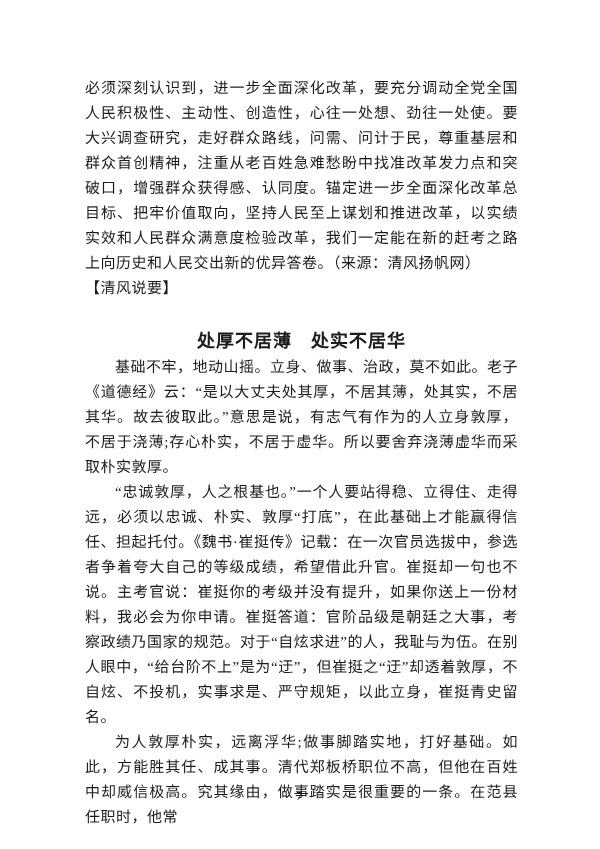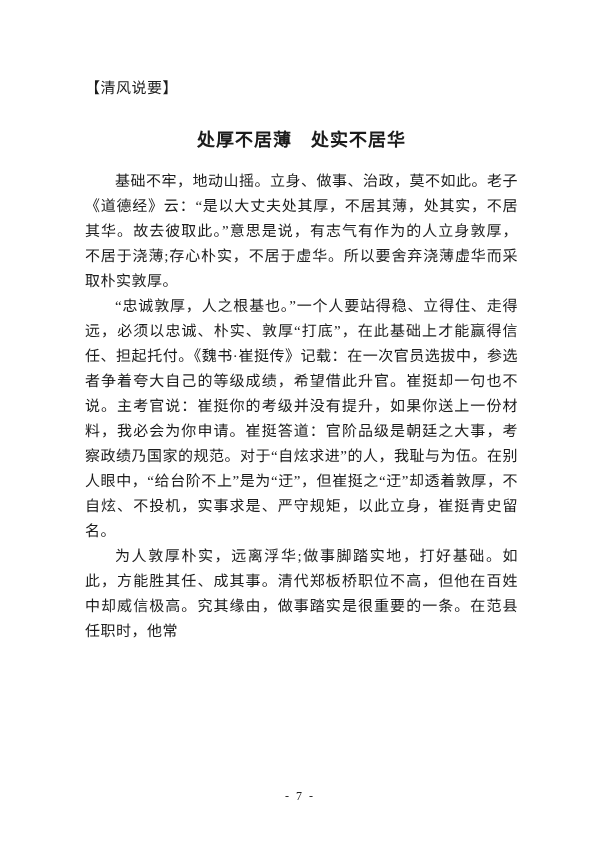--- a/index.html
+++ b/index.html
@@ -44,25 +44,23 @@
     letter-spacing: 0.5px;
   }
 
   .article-title {
     margin-top: 26px;
     font-size: 18px;
     line-height: 28px;
     font-weight: bold;
     text-align: center;
     letter-spacing: 1px;
-    font-family: Liberation Mono, monospace;
   }
 
   .first-body {
-    margin-top: 14px;
   }
 
   .page-footer {
     position: absolute;
     left: 0;
     top: 786px;
     width: 100%;
     text-align: center;
   }
 
@@ -72,20 +70,21 @@
     color: #1c1c1c;
     letter-spacing: 2px;
   }
 </style>
 </head>
 <body>
 
 <div class="page">
   <main class="content">
 
+    <p class="body-para no-indent">必须深刻认识到，进一步全面深化改革，要充分调动全党全国人民积极性、主动性、创造性，心往一处想、劲往一处使。要大兴调查研究，走好群众路线，问需、问计于民，尊重基层和群众首创精神，注重从老百姓急难愁盼中找准改革发力点和突破口，增强群众获得感、认同度。锚定进一步全面深化改革总目标、把牢价值取向，坚持人民至上谋划和推进改革，以实绩实效和人民群众满意度检验改革，我们一定能在新的赶考之路上向历史和人民交出新的优异答卷。（来源：清风扬帆网）</p>
 
     <p class="section-header">【清风说要】</p>
 
     <h1 class="article-title">处厚不居薄　处实不居华</h1>
 
     <p class="body-para first-body">基础不牢，地动山摇。立身、做事、治政，莫不如此。老子《道德经》云：“是以大丈夫处其厚，不居其薄，处其实，不居其华。故去彼取此。”意思是说，有志气有作为的人立身敦厚，不居于浇薄;存心朴实，不居于虚华。所以要舍弃浇薄虚华而采取朴实敦厚。</p>
 
     <p class="body-para">“忠诚敦厚，人之根基也。”一个人要站得稳、立得住、走得远，必须以忠诚、朴实、敦厚“打底”，在此基础上才能赢得信任、担起托付。《魏书·崔挺传》记载：在一次官员选拔中，参选者争着夸大自己的等级成绩，希望借此升官。崔挺却一句也不说。主考官说：崔挺你的考级并没有提升，如果你送上一份材料，我必会为你申请。崔挺答道：官阶品级是朝廷之大事，考察政绩乃国家的规范。对于“自炫求进”的人，我耻与为伍。在别人眼中，“给台阶不上”是为“迂”，但崔挺之“迂”却透着敦厚，不自炫、不投机，实事求是、严守规矩，以此立身，崔挺青史留名。</p>
 
     <p class="body-para">为人敦厚朴实，远离浮华;做事脚踏实地，打好基础。如此，方能胜其任、成其事。清代郑板桥职位不高，但他在百姓中却威信极高。究其缘由，做事踏实是很重要的一条。在范县任职时，他常</p>

